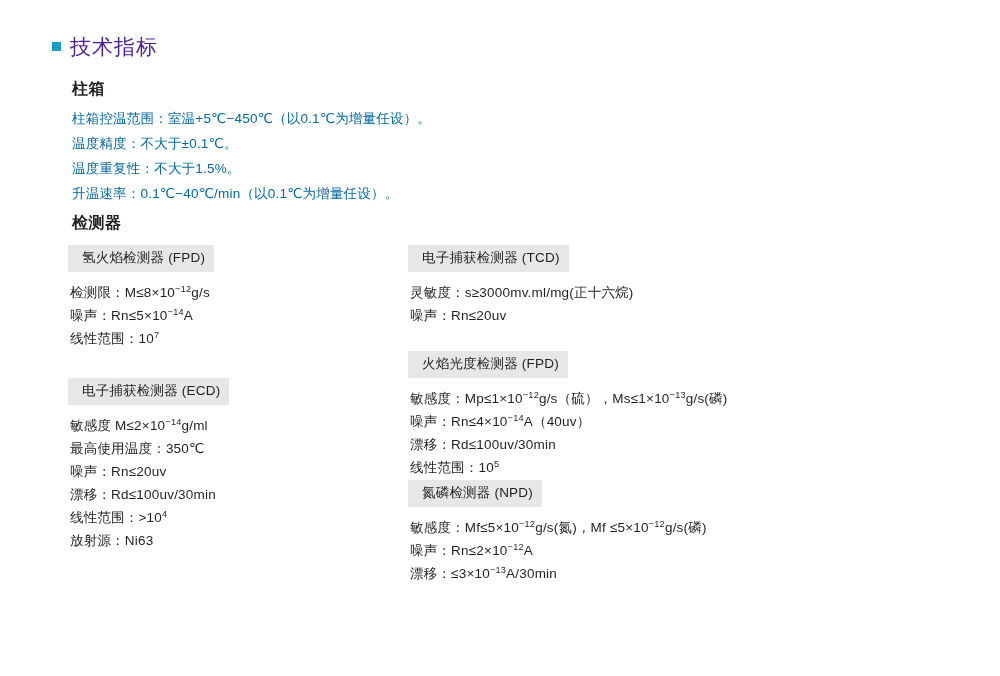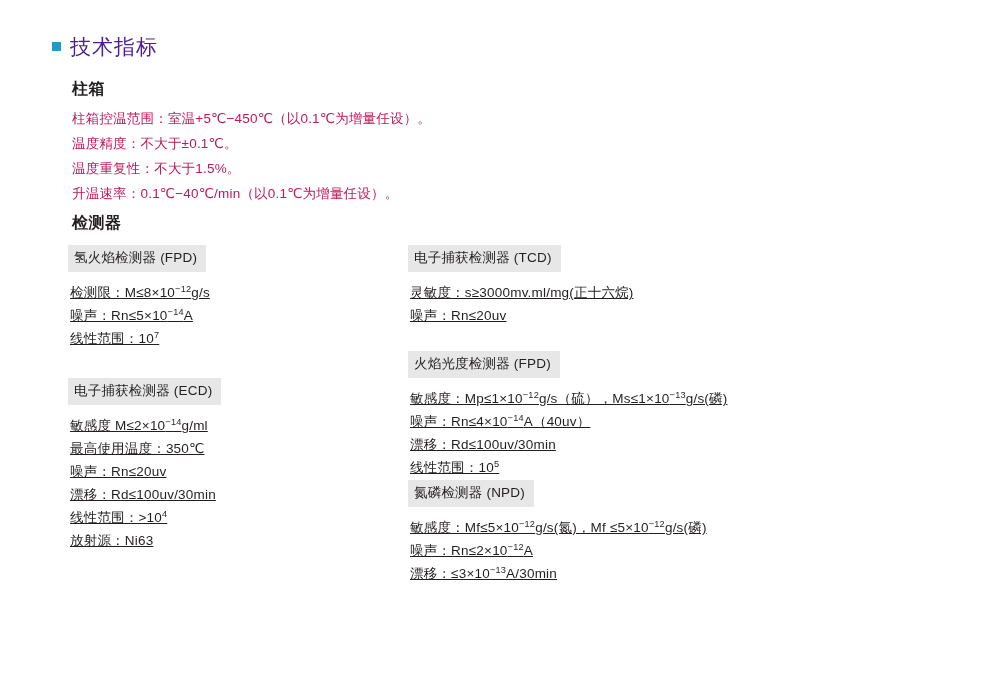--- a/index.html
+++ b/index.html
@@ -51,49 +51,48 @@
     letter-spacing: 0.5px;
   }
   #sec-columnoven { left: 72px; top: 79px; }
   #sec-detector  { left: 72px; top: 213px; }
 
   
   .spec-line {
     position: absolute;
     left: 72px;
     font-size: 13.5px;
-    color: #be185d;
+    color: #0369a1;
     letter-spacing: 0.2px;
     white-space: nowrap;
   }
 
   
   .det-block {
     position: absolute;
   }
   .det-label {
     display: inline-block;
     background: #e7e7e8;
     font-size: 13.5px;
     color: #231f20;
-    padding: 4px 9px 5px 6px;
+    padding: 4px 9px 5px 14px;
     letter-spacing: 0.2px;
     white-space: nowrap;
   }
   .det-lines {
     margin-top: 9px;
     padding-left: 2px;
   }
   .det-lines .line {
     font-size: 13.5px;
     color: #231f20;
     line-height: 23px;
     white-space: nowrap;
     letter-spacing: 0.2px;
-    text-decoration: underline;
   }
   sup {
     font-size: 0.68em;
     vertical-align: super;
     line-height: 0;
   }
 </style>
 </head>
 <body>
 

